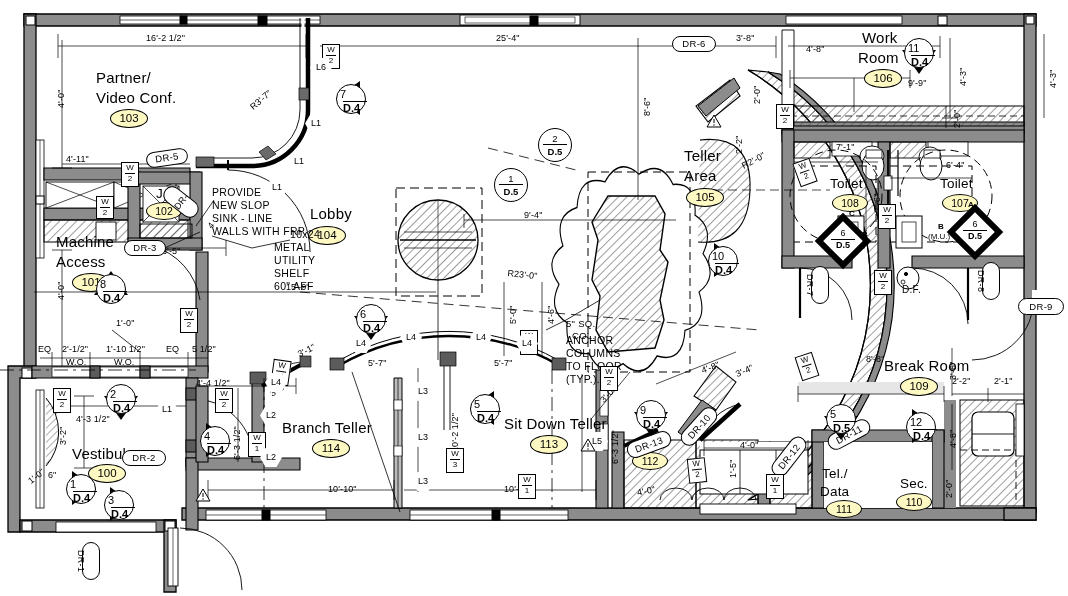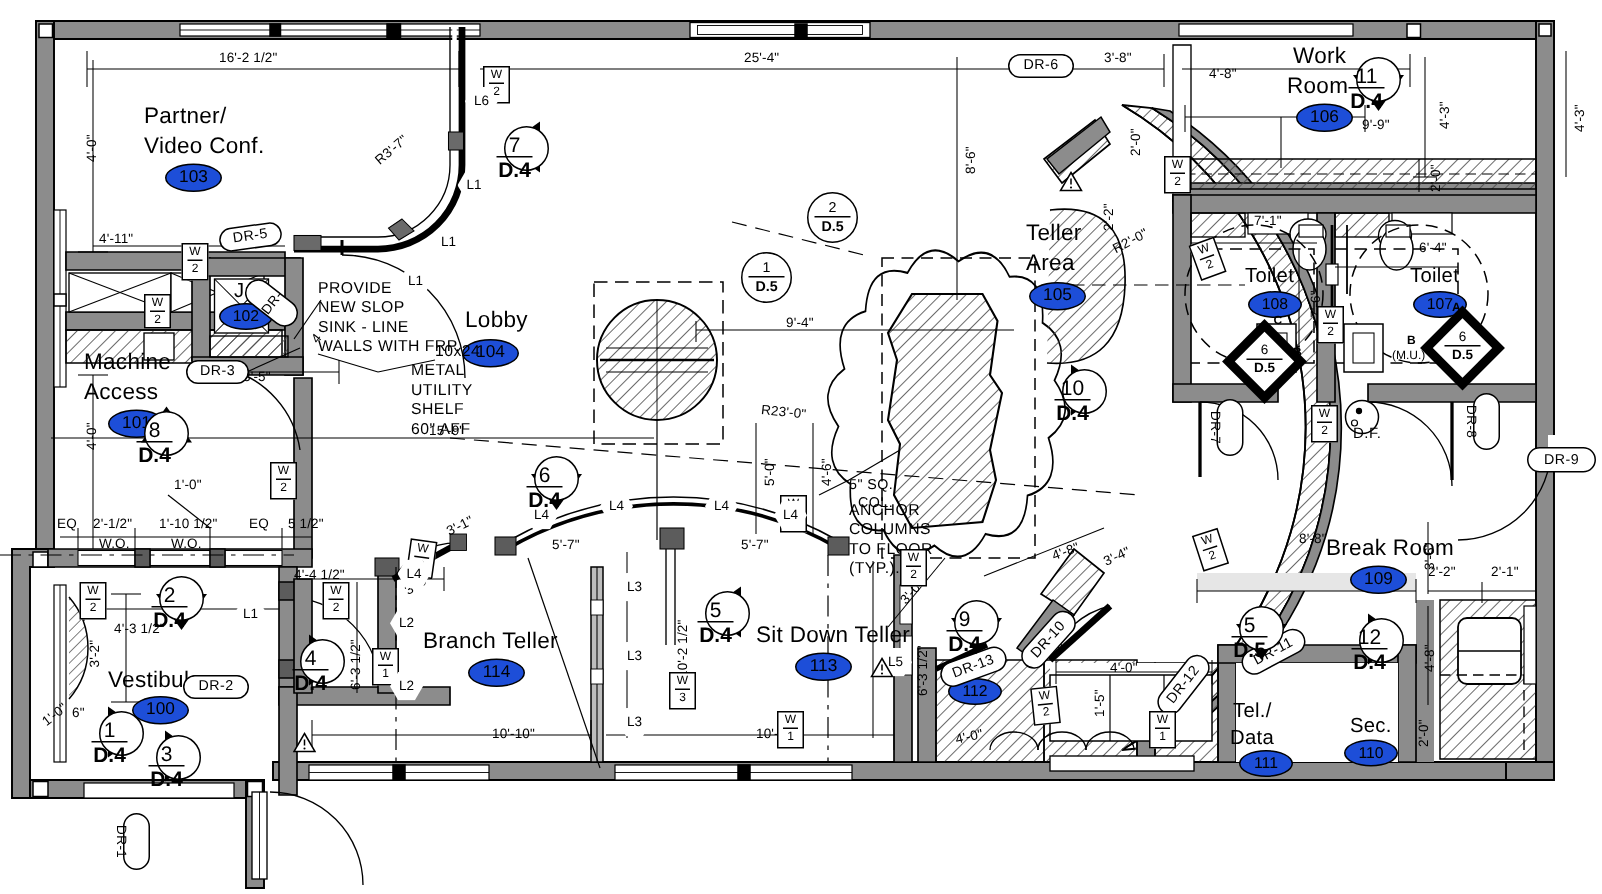--- a/index.html
+++ b/index.html
@@ -12,42 +12,42 @@
   .lbl{position:absolute;white-space:nowrap;color:#000;}
   .room-name{font-size:15px;letter-spacing:.2px;line-height:15px;text-align:center;}
   .room-name.sm{font-size:13.5px;}
   .dim{font-size:9px;letter-spacing:.1px;}
   .note{font-size:10.5px;line-height:12.5px;letter-spacing:.3px;}
   .tiny{font-size:8px;}
   .rot90{transform-origin:0 0;transform:rotate(-90deg);}
 
   
   .rnum{position:absolute;border:1.4px solid #000;border-radius:50%;
-        font-size:11.5px;text-align:center;color:#000;background:#1d4ed8;}
+        font-size:11.5px;text-align:center;color:#000;background:#fef9c3;}
 
   
   .drtag{position:absolute;border:1.3px solid #000;border-radius:9px;background:#fff;
          font-size:9.5px;text-align:center;color:#000;letter-spacing:.3px;}
 
   
   .wtag{position:absolute;border:1.2px solid #000;background:#fff;
         font-size:8px;text-align:center;color:#000;line-height:8.5px;padding-top:1px;}
   .wtag i{display:block;font-style:normal;border-bottom:1px solid #000;width:60%;margin:0 auto 1px;}
 
   
   .hex{position:absolute;width:22px;height:19px;background:#fff;color:#000;
        font-size:9px;text-align:center;line-height:19px;
        clip-path:polygon(25% 0,75% 0,100% 50%,75% 100%,25% 100%,0 50%);}
 
   
   .cal{position:absolute;width:46px;height:40px;}
   .cal .circ{position:absolute;left:8px;top:2px;width:30px;height:30px;border:1.6px solid #000;
              border-radius:50%;background:#fff;box-sizing:border-box;}
-  .cal .txt{position:absolute;left:0;top:3px;width:30px;height:30px;text-align:center;
-            font-size:14px;color:#000;line-height:1;z-index:3;}
+  .cal .txt{position:absolute;left:12px;top:3px;width:30px;height:30px;
+            font-size:11px;color:#000;line-height:1;z-index:3;}
   .cal .txt u{display:block;text-decoration:none;padding-top:4px;}
   .cal .txt b{display:block;border-top:1.4px solid #000;margin:1px 3px 0;padding-top:1px;font-weight:bold;}
   .cal .tri{position:absolute;width:0;height:0;}
   
   .cal.down .tri{left:6px;top:14px;border-left:17px solid transparent;border-right:17px solid transparent;border-top:24px solid #000;}
   .cal.up   .tri{left:6px;top:-1px;border-left:17px solid transparent;border-right:17px solid transparent;border-bottom:24px solid #000;}
   .cal.right .tri{left:14px;top:-1px;border-top:17px solid transparent;border-bottom:17px solid transparent;border-left:24px solid #000;}
   .cal.left .tri{left:8px;top:-1px;border-top:17px solid transparent;border-bottom:17px solid transparent;border-right:24px solid #000;}
 
   

